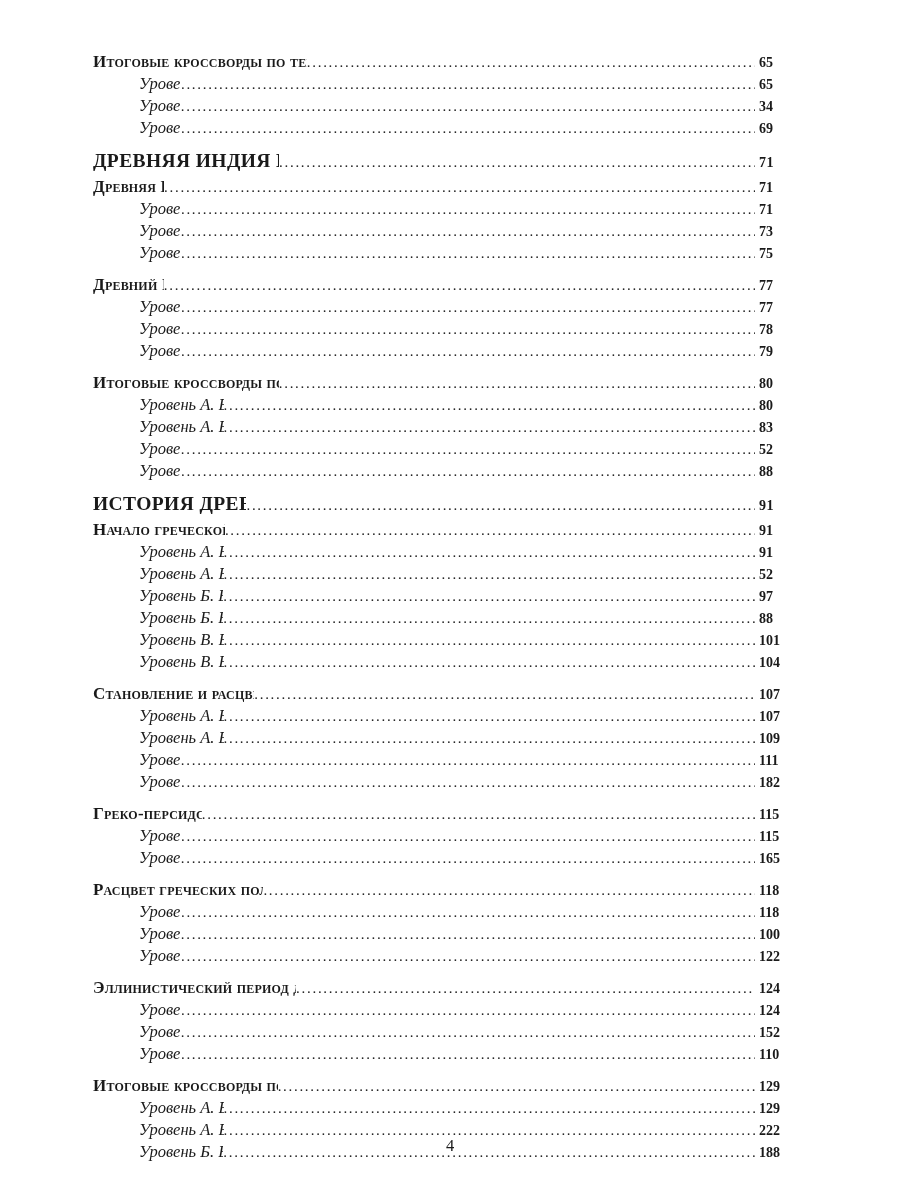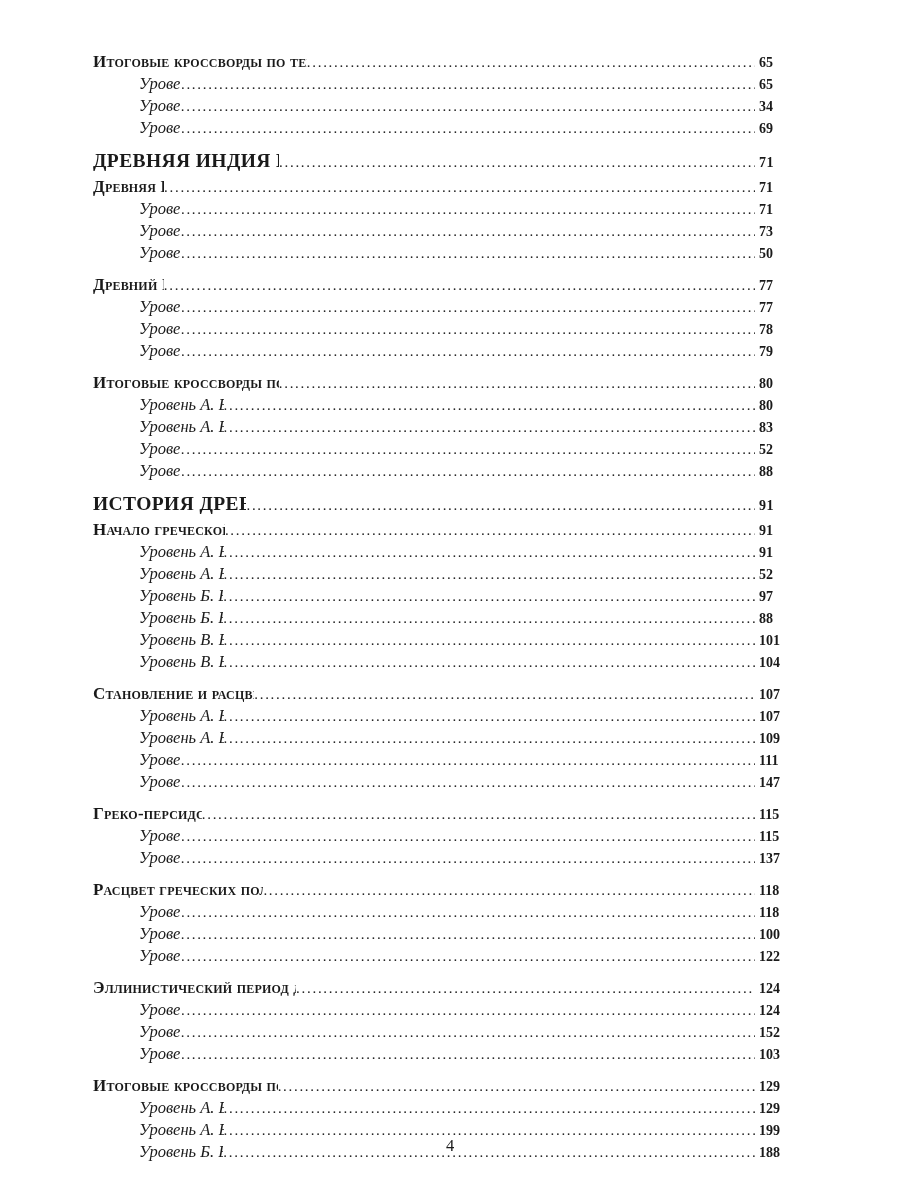--- a/index.html
+++ b/index.html
@@ -133,21 +133,21 @@
         <span class="pnum">71</span>
       </div>
       <div class="row lvl3">
         <span class="label">Уровень Б</span>
         <span class="leader"></span>
         <span class="pnum">73</span>
       </div>
       <div class="row lvl3">
         <span class="label">Уровень В</span>
         <span class="leader"></span>
-        <span class="pnum">50</span>
+        <span class="pnum">75</span>
       </div>
       <div class="row lvl2 gap">
         <span class="label">Древний Китай</span>
         <span class="leader"></span>
         <span class="pnum">77</span>
       </div>
       <div class="row lvl3">
         <span class="label">Уровень А</span>
         <span class="leader"></span>
         <span class="pnum">77</span>
@@ -243,36 +243,36 @@
         <span class="pnum">109</span>
       </div>
       <div class="row lvl3">
         <span class="label">Уровень Б</span>
         <span class="leader"></span>
         <span class="pnum">111</span>
       </div>
       <div class="row lvl3">
         <span class="label">Уровень В</span>
         <span class="leader"></span>
-        <span class="pnum">147</span>
+        <span class="pnum">182</span>
       </div>
       <div class="row lvl2 gap">
         <span class="label">Греко-персидские войны</span>
         <span class="leader"></span>
         <span class="pnum">115</span>
       </div>
       <div class="row lvl3">
         <span class="label">Уровень А</span>
         <span class="leader"></span>
         <span class="pnum">115</span>
       </div>
       <div class="row lvl3">
         <span class="label">Уровень Б</span>
         <span class="leader"></span>
-        <span class="pnum">137</span>
+        <span class="pnum">165</span>
       </div>
       <div class="row lvl2 gap">
         <span class="label">Расцвет греческих полисов и величие Афин</span>
         <span class="leader"></span>
         <span class="pnum">118</span>
       </div>
       <div class="row lvl3">
         <span class="label">Уровень А</span>
         <span class="leader"></span>
         <span class="pnum">118</span>
@@ -298,36 +298,36 @@
         <span class="pnum">124</span>
       </div>
       <div class="row lvl3">
         <span class="label">Уровень Б</span>
         <span class="leader"></span>
         <span class="pnum">152</span>
       </div>
       <div class="row lvl3">
         <span class="label">Уровень В</span>
         <span class="leader"></span>
-        <span class="pnum">103</span>
+        <span class="pnum">110</span>
       </div>
       <div class="row lvl2 gap">
         <span class="label">Итоговые кроссворды по теме «Древняя Греция» </span>
         <span class="leader"></span>
         <span class="pnum">129</span>
       </div>
       <div class="row lvl3">
         <span class="label">Уровень А. Вариант 1</span>
         <span class="leader"></span>
         <span class="pnum">129</span>
       </div>
       <div class="row lvl3">
         <span class="label">Уровень А. Вариант 2</span>
         <span class="leader"></span>
-        <span class="pnum">199</span>
+        <span class="pnum">222</span>
       </div>
       <div class="row lvl3">
         <span class="label">Уровень Б. Вариант 1</span>
         <span class="leader"></span>
         <span class="pnum">188</span>
       </div>
     </div>
   <div class="footer">
     <span>4</span>
   </div>

